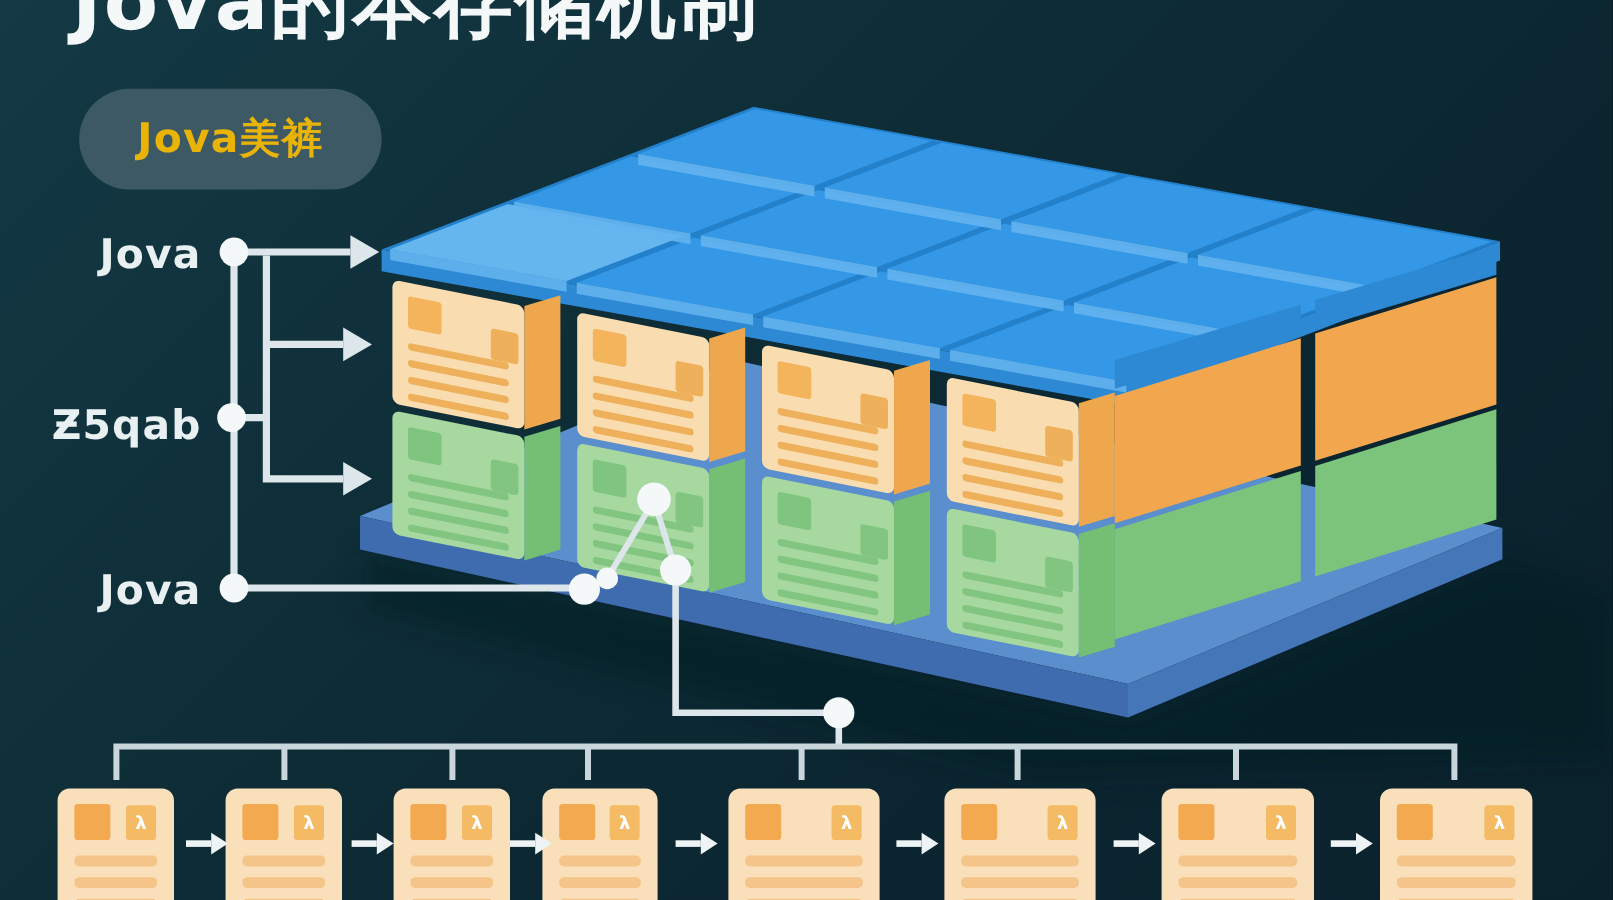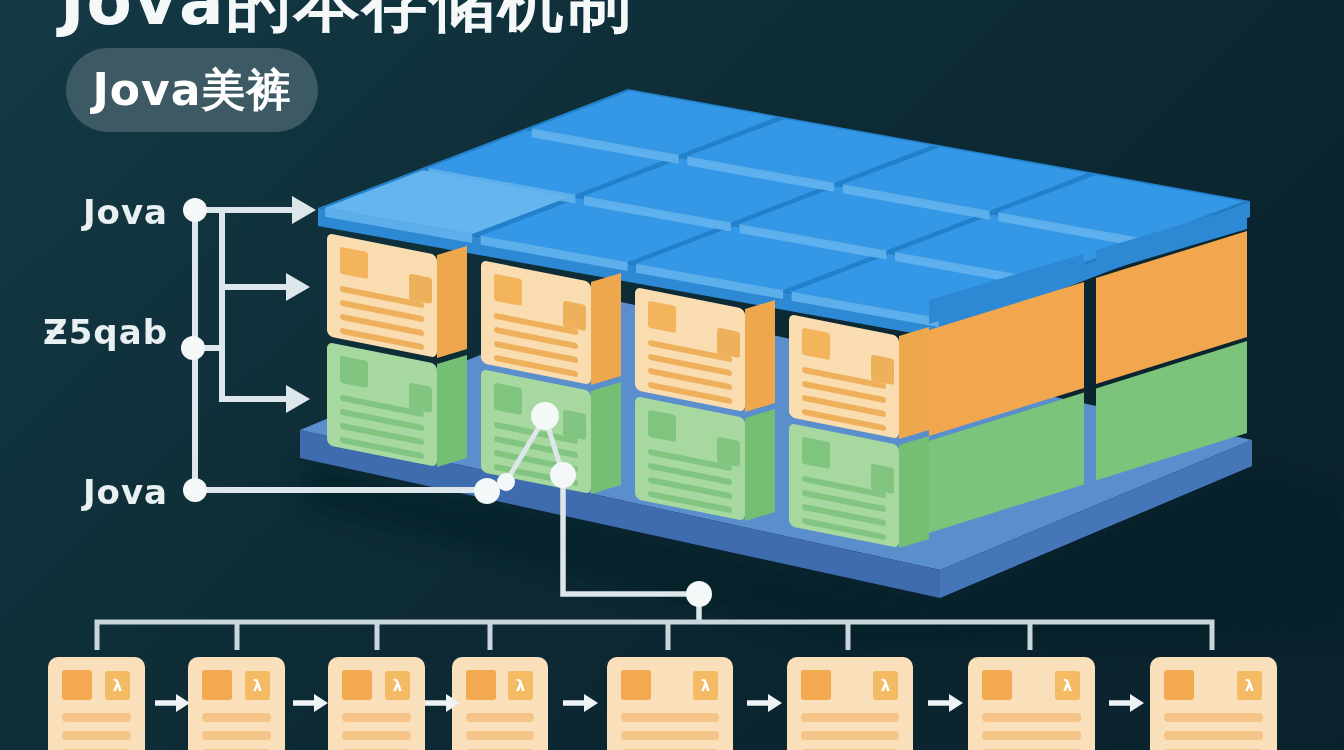--- a/index.html
+++ b/index.html
@@ -7,30 +7,30 @@
     position:relative;width:1344px;height:750px;overflow:hidden;
     background:linear-gradient(135deg,#143a45 0%,#0e2d37 38%,#0b2530 72%,#0a222c 100%);
     font-family:"DejaVu Sans","Liberation Sans",sans-serif;
   }
   svg.scene{position:absolute;left:0;top:0;}
   .page-title{
     position:absolute;left:60px;top:-34px;color:#f5f8f9;font-size:66px;
     font-weight:800;letter-spacing:2px;line-height:1.1;white-space:nowrap;
   }
   .badge-pill{
-    position:absolute;left:66px;top:48px;width:252px;height:84px;border-radius:42px;
+    position:absolute;left:66px;top:74px;width:252px;height:84px;border-radius:42px;
     background:#3d5a64;display:flex;align-items:center;justify-content:center;
-    color:#ffffff;font-size:44px;font-weight:700;letter-spacing:1px;
+    color:#eab308;font-size:34px;font-weight:700;letter-spacing:1px;
   }
   .side-label{
     position:absolute;left:30px;width:138px;text-align:right;color:#e9f0f2;
     font-size:34px;font-weight:700;letter-spacing:1px;
   }
   .side-label.l0{top:192px;}
-  .side-label.l1{top:312px;text-align:right;}
+  .side-label.l1{top:335px;text-align:right;}
   .side-label.l2{top:472px;}
 </style>
 </head>
 <body>
 
 <div class="canvas">
   <svg class="scene" width="1344" height="750" viewBox="0 0 1344 750">
       <defs>
         <filter id="soft" x="-20%" y="-20%" width="140%" height="140%">
           <feGaussianBlur stdDeviation="12"></feGaussianBlur>

